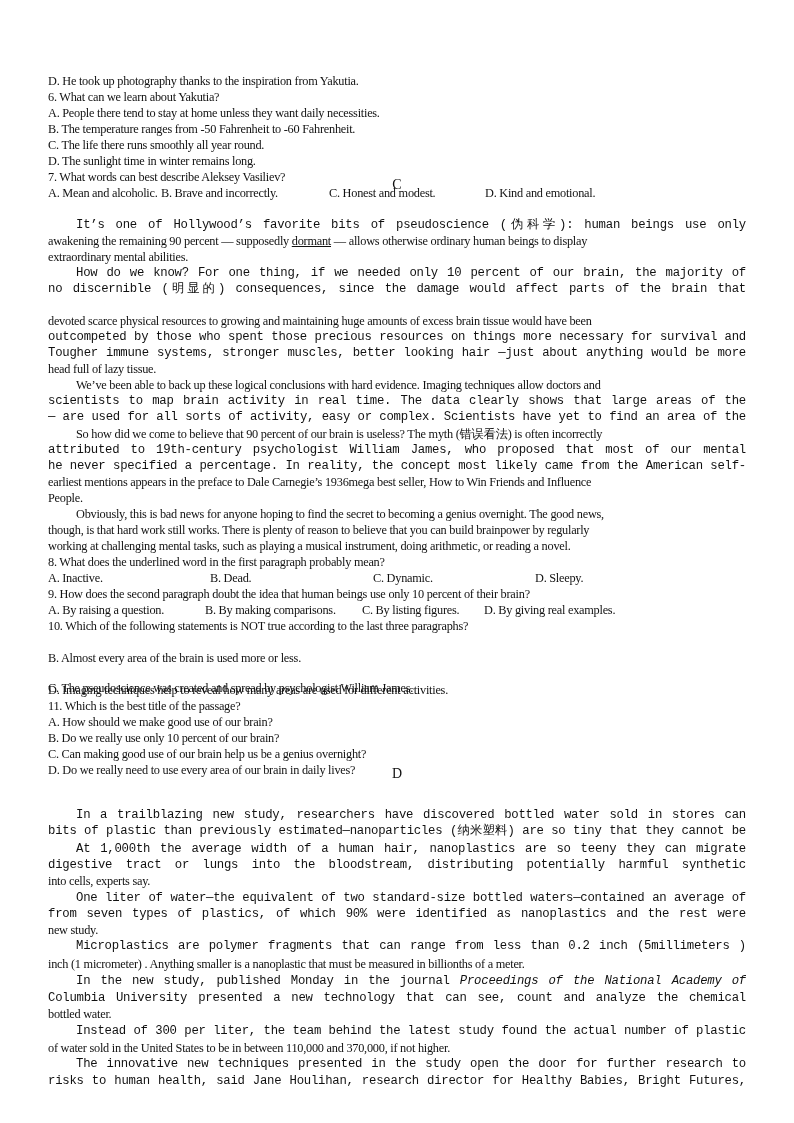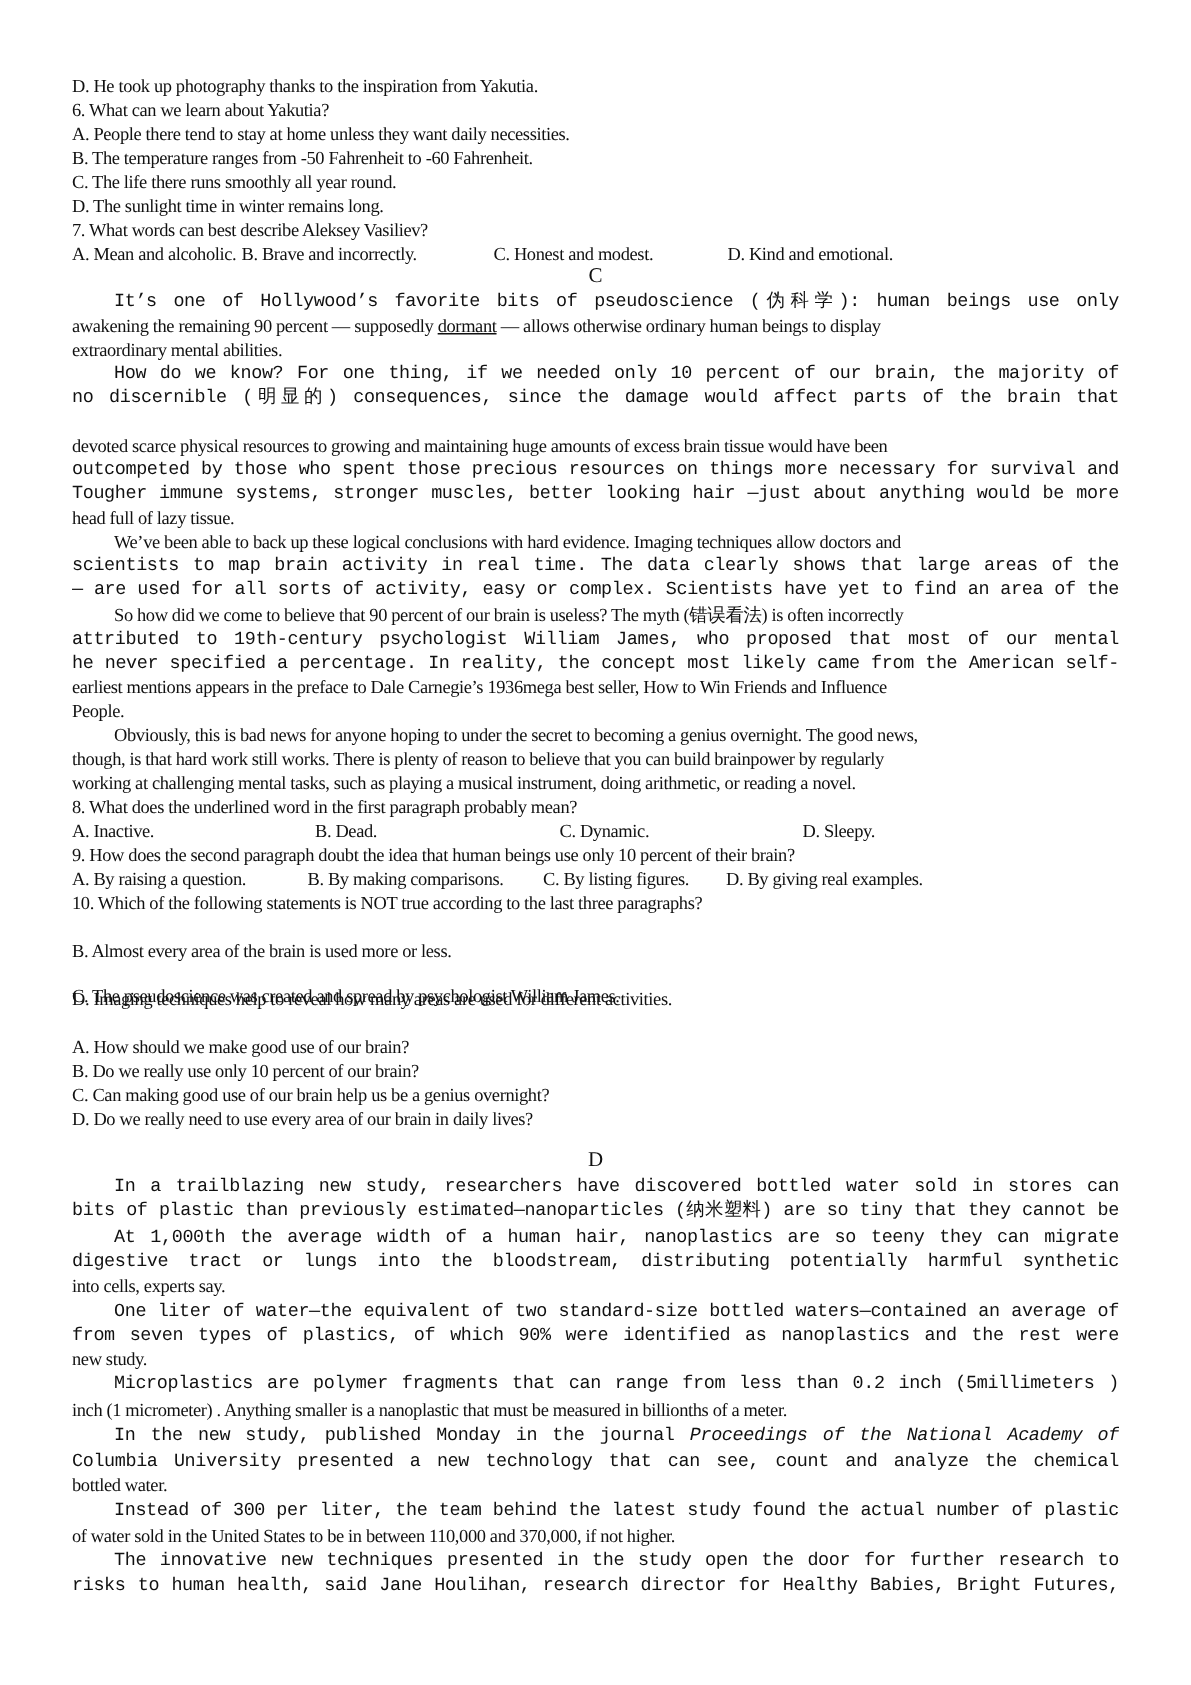--- a/index.html
+++ b/index.html
@@ -1,20 +1,20 @@
 <!DOCTYPE html>
 <html><head>
 <meta charset="utf-8">
 <style>
   html, body { margin: 0; padding: 0; background: #ffffff; }
   body { width: 794px; height: 1123px; position: relative; overflow: hidden;
          font-family: "Liberation Serif", "DejaVu Serif", serif; color: #111; }
   .page { position: absolute; left: 0; top: 0; width: 794px; height: 1123px; }
   .ln { position: absolute; left: 48px; width: 698px; font-size: 12.3px; line-height: 16px;
-        white-space: nowrap; letter-spacing: -0.25px; transform-origin: left top; }
+        white-space: nowrap; letter-spacing: -0.25px; transform-origin: left top; margin-top: 24px; }
   .ln.just { text-align: justify; text-align-last: justify; white-space: normal; height: 16px; overflow: hidden; font-family: Liberation Mono, monospace; }
   .ln.indented { left: 76px; width: 670px; }
   .sec { position: absolute; left: 0; width: 794px; text-align: center; font-size: 14px; line-height: 16px; font-weight: normal; }
   u { text-decoration: underline; }
   i { font-style: italic; }
 </style>
 </head>
 <body>
 
 <div class="page">
@@ -49,21 +49,21 @@
   <div class="ln indented" style="top:353px">We’ve been able to back up these logical  conclusions with hard evidence. Imaging techniques allow doctors and</div>
   <div class="ln just" style="top:369px">scientists to map brain activity  in real time.  The data clearly  shows that large areas of the brain  — far more than 10 percent</div>
   <div class="ln just" style="top:385px">— are used for all  sorts of activity,  easy or complex. Scientists  have yet to  find an area of the brain that doesn’t do anything.</div>
 
   <div class="ln indented" style="top:402px">So how did we come to believe  that 90 percent of our brain is useless?  The myth (错误看法) is  often incorrectly</div>
   <div class="ln just" style="top:418px">attributed to  19th-century psychologist William  James, who proposed that most of our mental potential  goes untapped. But</div>
   <div class="ln just" style="top:434px">he never specified a percentage. In reality,  the concept most likely  came from the American self-help industry.  One of the</div>
   <div class="ln" style="top:450px">earliest  mentions appears in the preface to Dale Carnegie’s  1936mega best seller, How to Win Friends and Influence</div>
   <div class="ln" style="top:466px">People.</div>
 
-  <div class="ln indented" style="top:482px">Obviously,  this is bad news for anyone hoping to under the secret to becoming a genius  overnight.  The good news,</div>
+  <div class="ln indented" style="top:482px">Obviously,  this is bad news for anyone hoping to find the secret to becoming a genius  overnight.  The good news,</div>
   <div class="ln" style="top:498px">though, is that hard work still  works. There is plenty of reason to believe  that you can build  brainpower by regularly</div>
   <div class="ln" style="top:514px">working at  challenging  mental tasks, such as playing a musical instrument, doing arithmetic,  or reading a novel.</div>
 
   <div class="ln" style="top:530px">8. What does the underlined  word in  the first paragraph probably mean?</div>
   <div class="ln" style="top:546px">
     <span style="position:absolute;left:0">A.  Inactive.</span>
     <span style="position:absolute;left:162px">B.  Dead.</span>
     <span style="position:absolute;left:325px">C. Dynamic.</span>
     <span style="position:absolute;left:487px">D.  Sleepy.</span>
   </div>
@@ -74,20 +74,21 @@
     <span style="position:absolute;left:157px">B. By making comparisons.</span>
     <span style="position:absolute;left:314px">C. By listing  figures.</span>
     <span style="position:absolute;left:436px">D. By giving real examples.</span>
   </div>
 
   <div class="ln" style="top:594px">10. Which of the following  statements is NOT true according to the last three paragraphs?</div>
   <div class="ln" style="top:626px">B.  Almost  every area of the brain is used more or less.</div>
   <div class="ln" style="top:656px">C.  The pseudoscience was created and spread by psychologist William  James.</div>
   <div class="ln" style="top:658px">D.  Imaging techniques help to reveal how many areas are used for different activities.</div>
 
+  <div class="ln" style="top:674px">11. Which is the best title  of the passage?</div>
   <div class="ln" style="top:690px">A.  How should we make good use of our brain?</div>
   <div class="ln" style="top:706px">B.  Do we really  use only  10 percent of our brain?</div>
   <div class="ln" style="top:722px">C.  Can making good use of our brain help  us be a genius overnight?</div>
   <div class="ln" style="top:738px">D.  Do we really  need to use every area of our brain in  daily lives?</div>
 
   <div class="sec" style="top:766px">D</div>
 
   <div class="ln indented just" style="top:783px">In a trailblazing  new study, researchers have discovered bottled  water sold  in  stores can contain 10 to 100 times more</div>
   <div class="ln just" style="top:799px">bits of plastic than previously estimated—nanoparticles (纳米塑料) are so tiny that they cannot be seen under a microscope.</div>
 

